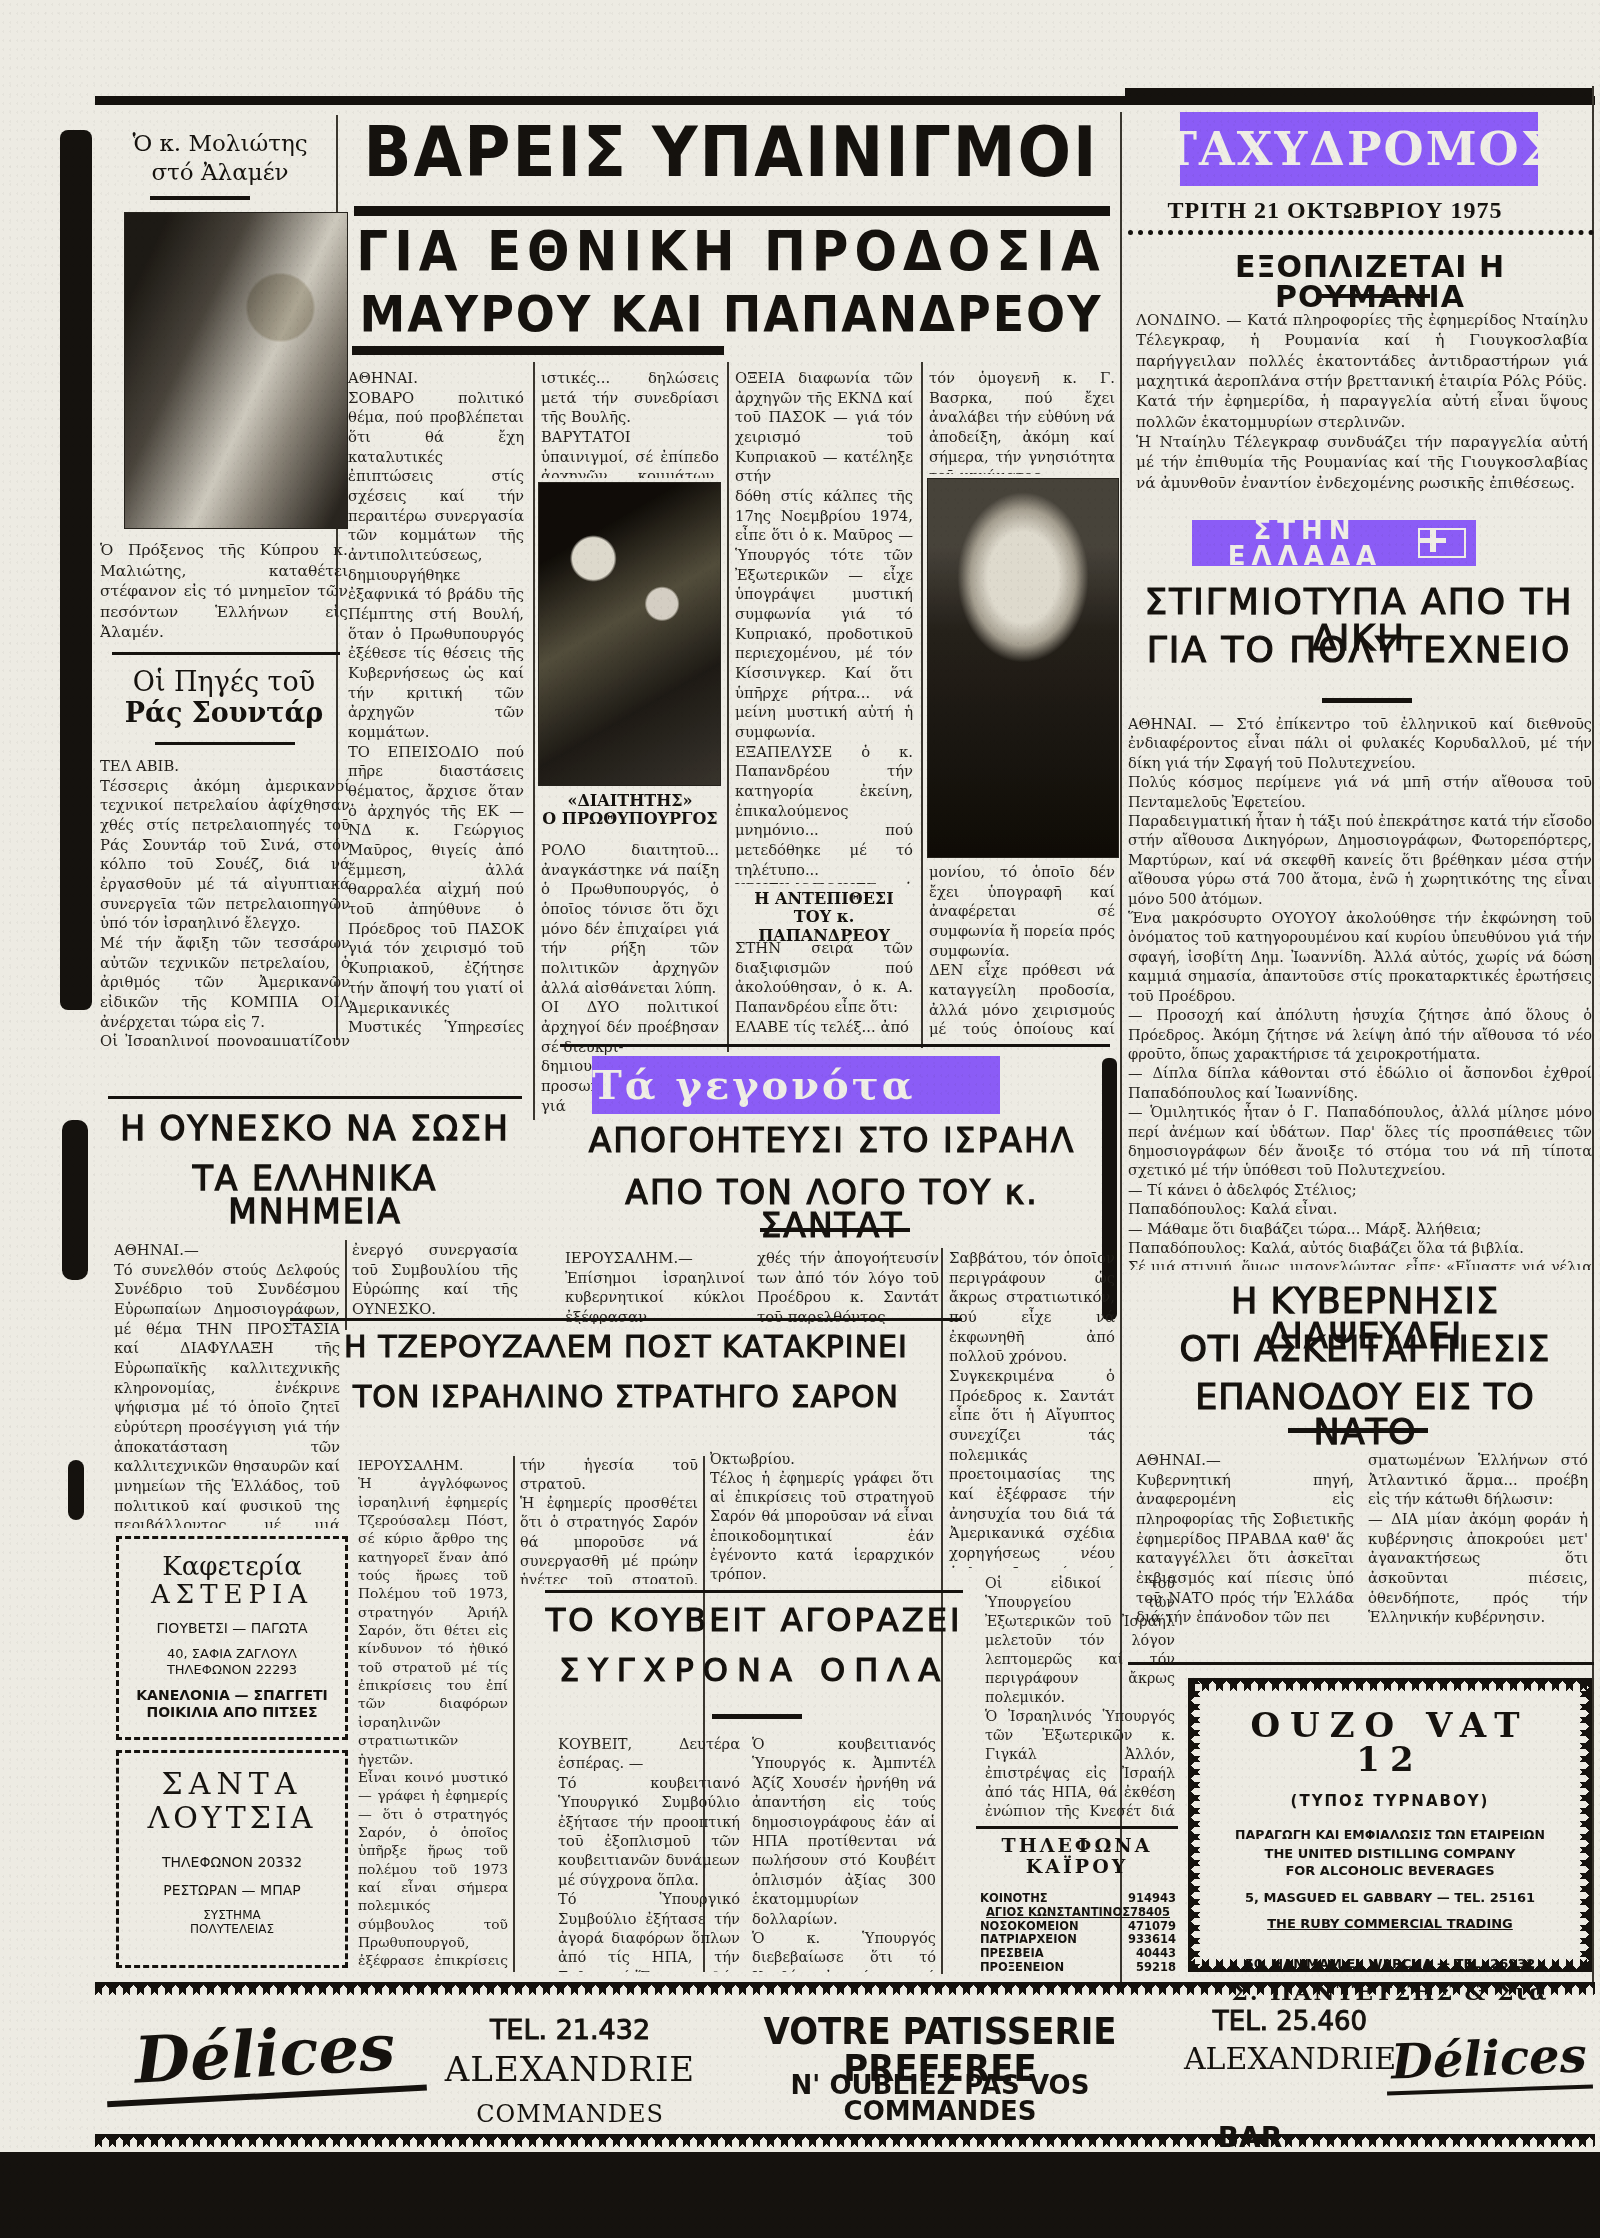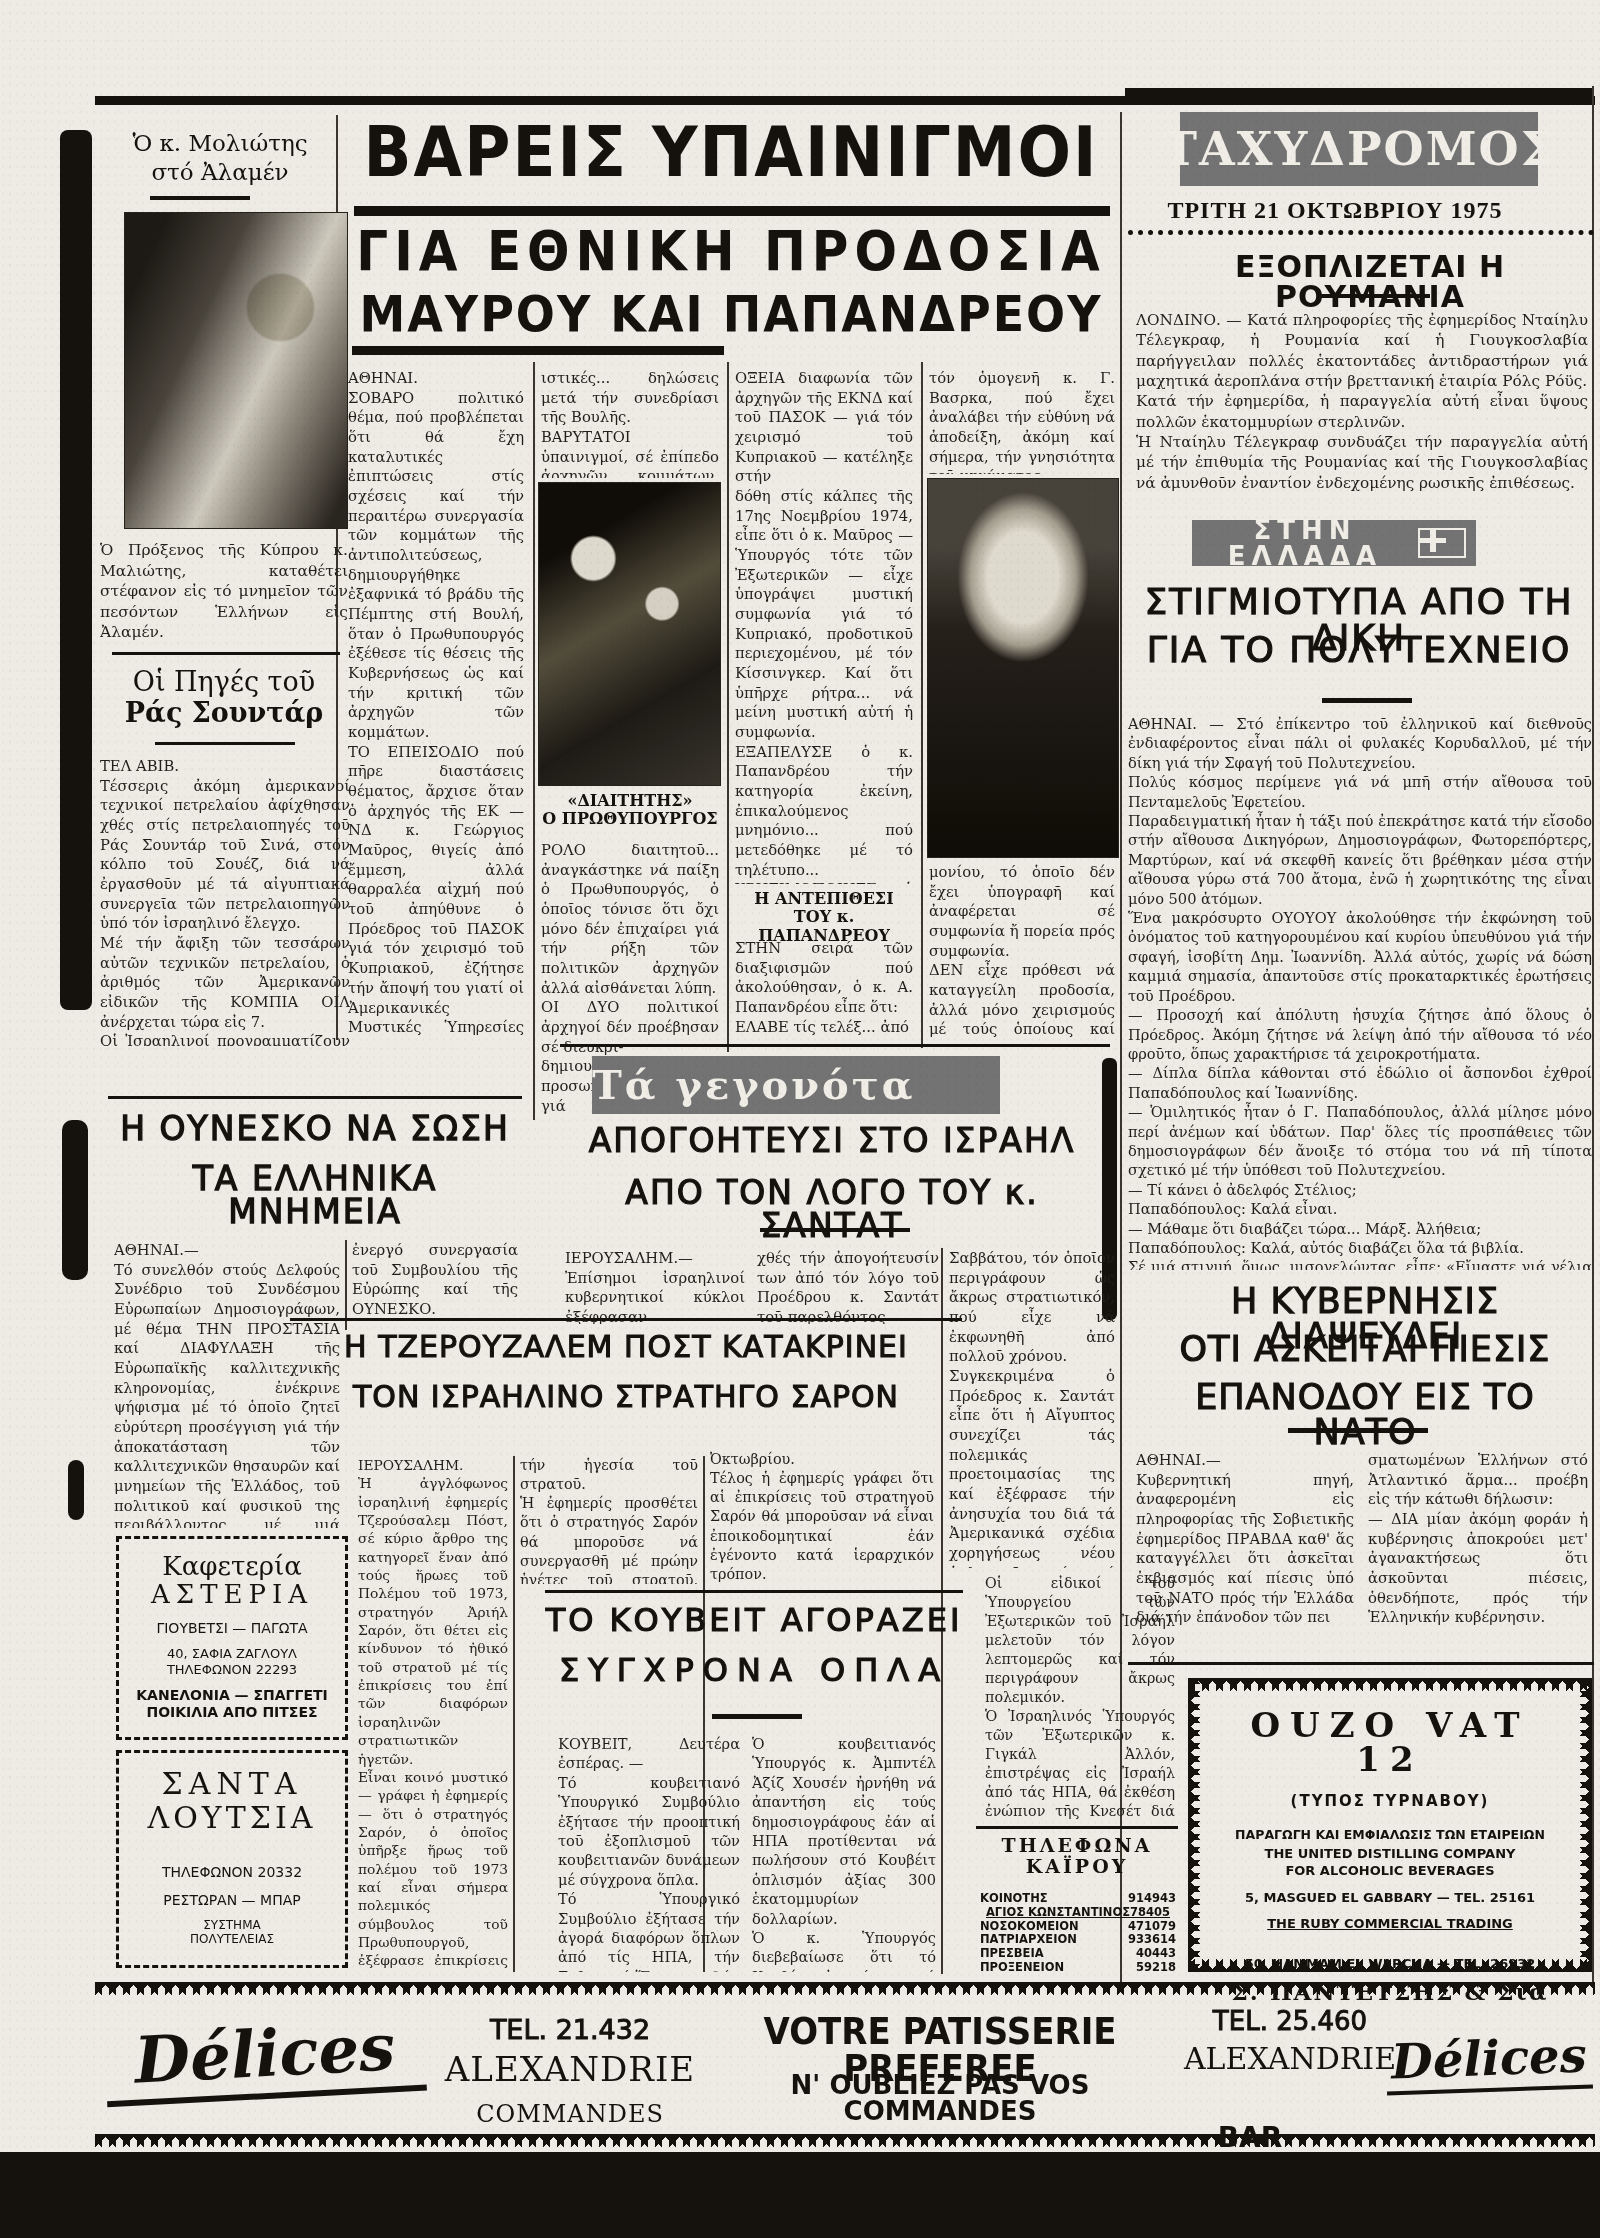--- a/index.html
+++ b/index.html
@@ -14,21 +14,21 @@
   .vr{background:#3a362e;width:2px;}
   .dotted{border-top:5px dotted #15120e;height:0;}
   .dash{border:3px dashed #15120e;background:#edebe3;}
   .photo{filter:contrast(1.06);}
   .zz{background:
       linear-gradient(to bottom right,#15120e 49.5%,transparent 50%) 0 0/14px 14px repeat-x,
       linear-gradient(to bottom left,#15120e 49.5%,transparent 50%) 7px 0/14px 14px repeat-x;}
   .zzv{background:
       linear-gradient(to bottom right,#15120e 49.5%,transparent 50%) 0 0/13px 13px repeat-y,
       linear-gradient(to top right,#15120e 49.5%,transparent 50%) 0 6px/13px 13px repeat-y;}
-  .banner{background:#737373;color:#efede5;}
+  .banner{background:#8b5cf6;color:#efede5;}
   .sub{font-family:"DejaVu Serif",serif;font-weight:bold;text-align:center;color:#15120e;line-height:1.15;}
   .grain{pointer-events:none;opacity:.5;background-image:
       radial-gradient(rgba(20,17,12,.07) 1px,transparent 1px),
       radial-gradient(rgba(20,17,12,.05) 1px,transparent 1px);
       background-size:7px 9px,12px 14px;background-position:0 0,4px 6px;}
   .tall{transform:scaleY(1.1);transform-origin:top center;}
 </style>
 </head>
 <body>
 
@@ -263,21 +263,21 @@
       <div class="h" style="font-size:13px;font-weight:normal;margin-top:12px;">40, ΣΑΦΙΑ ΖΑΓΛΟΥΛ</div>
       <div class="h" style="font-size:13px;font-weight:normal;margin-top:3px;">ΤΗΛΕΦΩΝΟΝ 22293</div>
       <div class="h" style="font-size:14px;margin-top:12px;">ΚΑΝΕΛΟΝΙΑ — ΣΠΑΓΓΕΤΙ</div>
       <div class="h" style="font-size:14px;margin-top:3px;">ΠΟΙΚΙΛΙΑ ΑΠΟ ΠΙΤΣΕΣ</div>
     </div>
   </div>
   <div class="x dash" style="left:116px;top:1750px;width:226px;height:212px;">
     <div style="display:flex;flex-direction:column;align-items:center;text-align:center;height:100%;">
       <div class="hs" style="font-size:30px;letter-spacing:6px;margin-top:16px;font-weight:normal;">ΣΑΝΤΑ</div>
       <div class="hs" style="font-size:30px;letter-spacing:4px;margin-top:4px;font-weight:normal;">ΛΟΥΤΣΙΑ</div>
-      <div class="h" style="font-size:14px;font-weight:normal;margin-top:32px;">ΤΗΛΕΦΩΝΟΝ 20332</div>
+      <div class="h" style="font-size:14px;font-weight:normal;margin-top:22px;">ΤΗΛΕΦΩΝΟΝ 20332</div>
       <div class="h" style="font-size:14px;font-weight:normal;margin-top:14px;">ΡΕΣΤΩΡΑΝ — ΜΠΑΡ</div>
       <div class="h" style="font-size:12px;font-weight:normal;margin-top:12px;">ΣΥΣΤΗΜΑ</div>
       <div class="h" style="font-size:12px;font-weight:normal;margin-top:2px;">ΠΟΛΥΤΕΛΕΙΑΣ</div>
     </div>
   </div>
 
   <div class="x zz" style="left:95px;top:1982px;width:1500px;height:16px;"></div>
 
   <div class="x" style="left:105px;top:2016px;width:320px;font-family:'DejaVu Serif',serif;font-style:italic;font-weight:bold;font-size:64px;color:#15120e;transform:rotate(-3deg);border-bottom:6px solid #15120e;text-align:center;line-height:1.2;">Délices</div>
 

